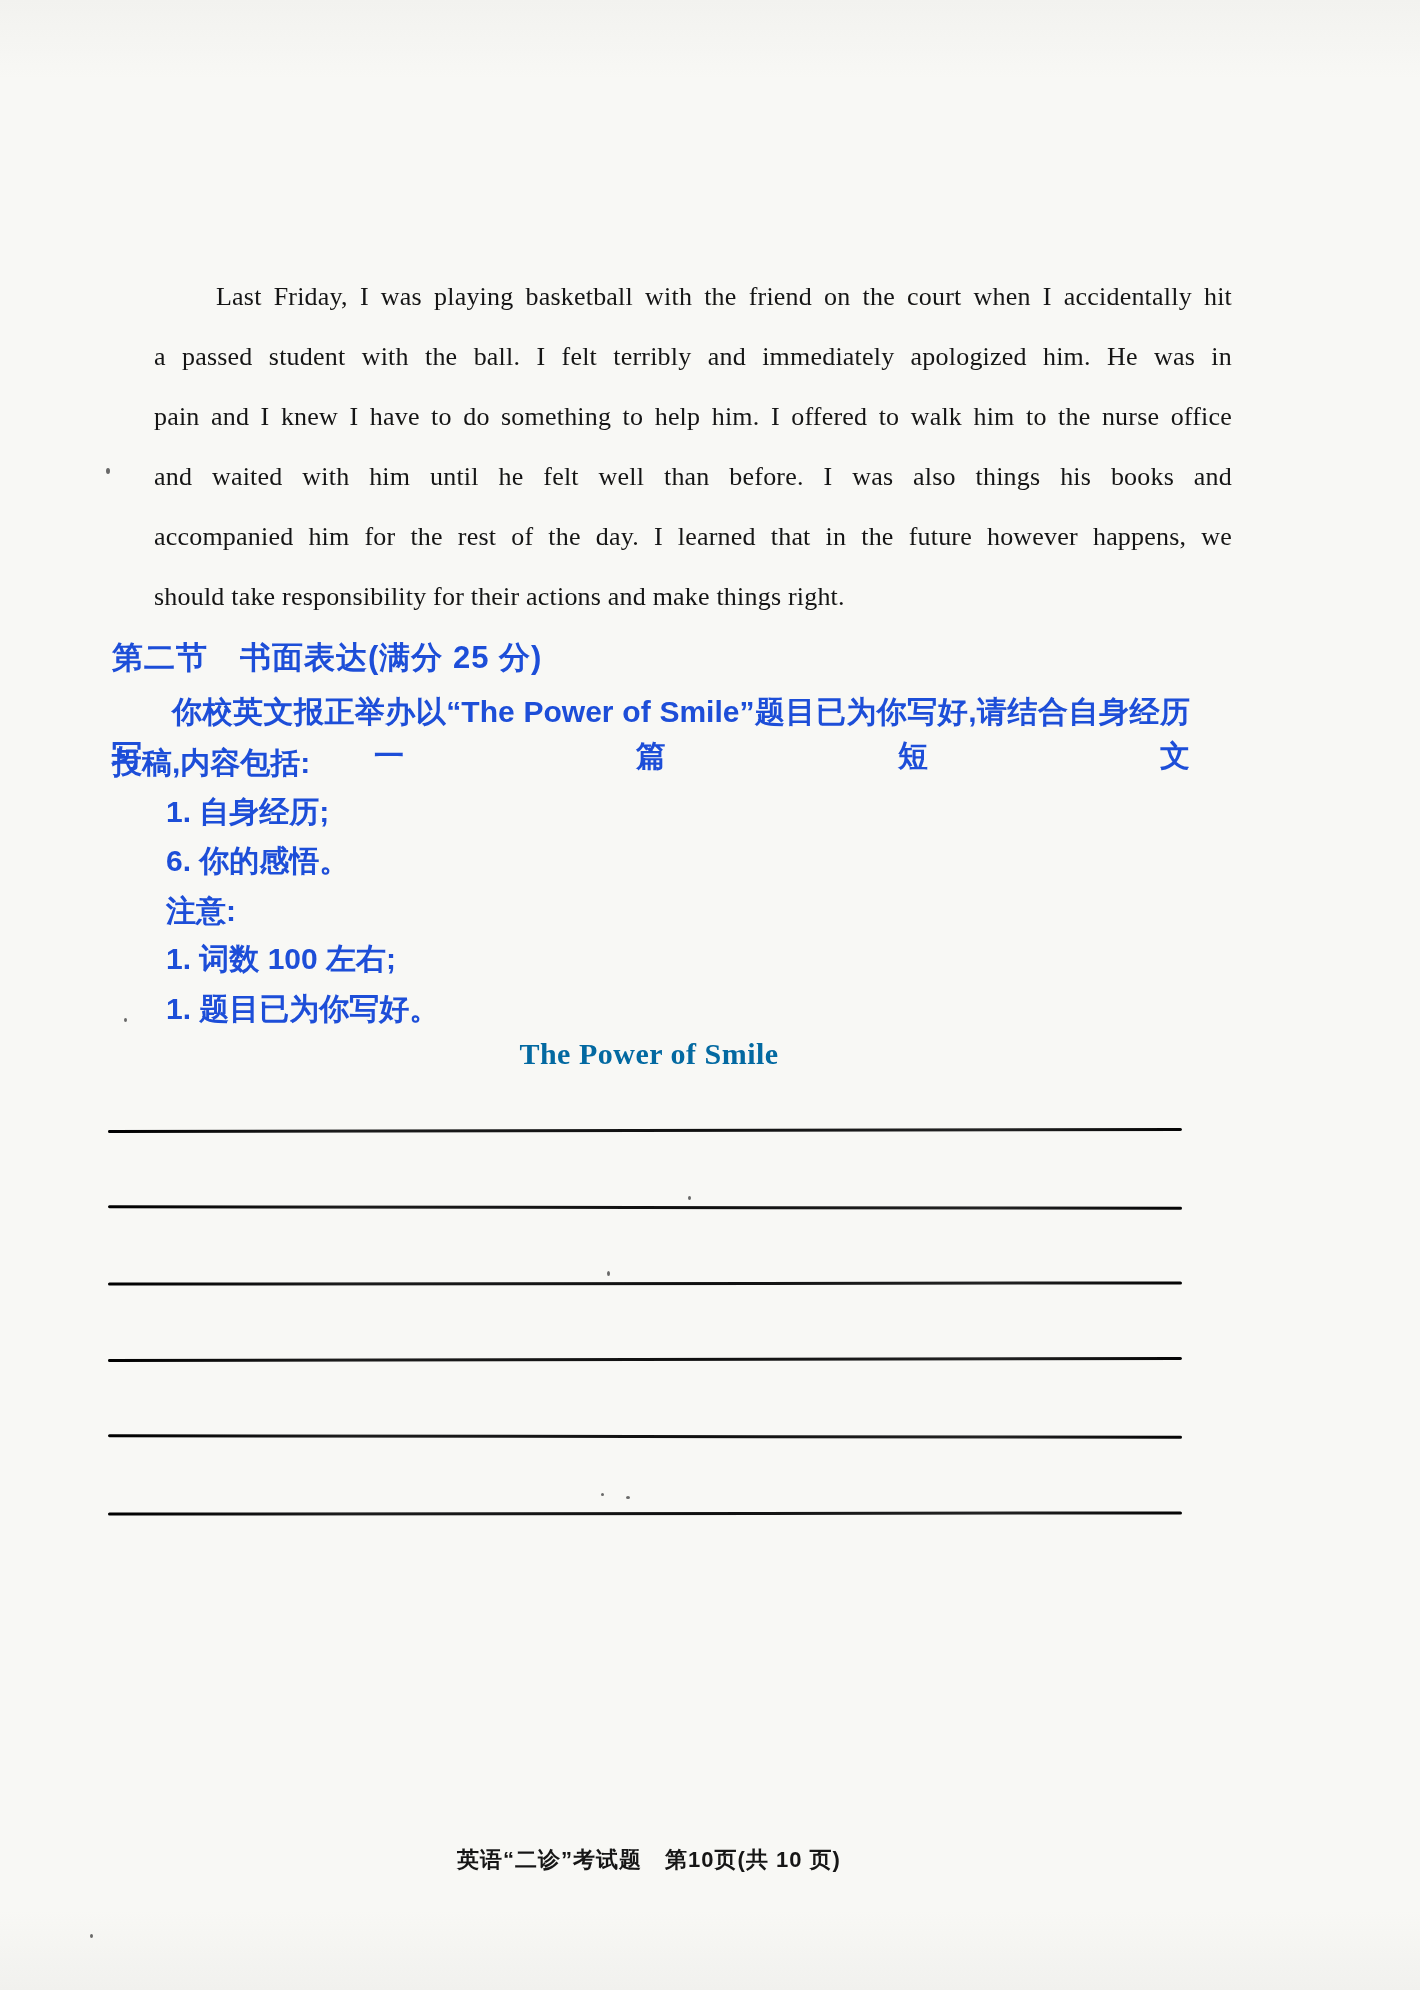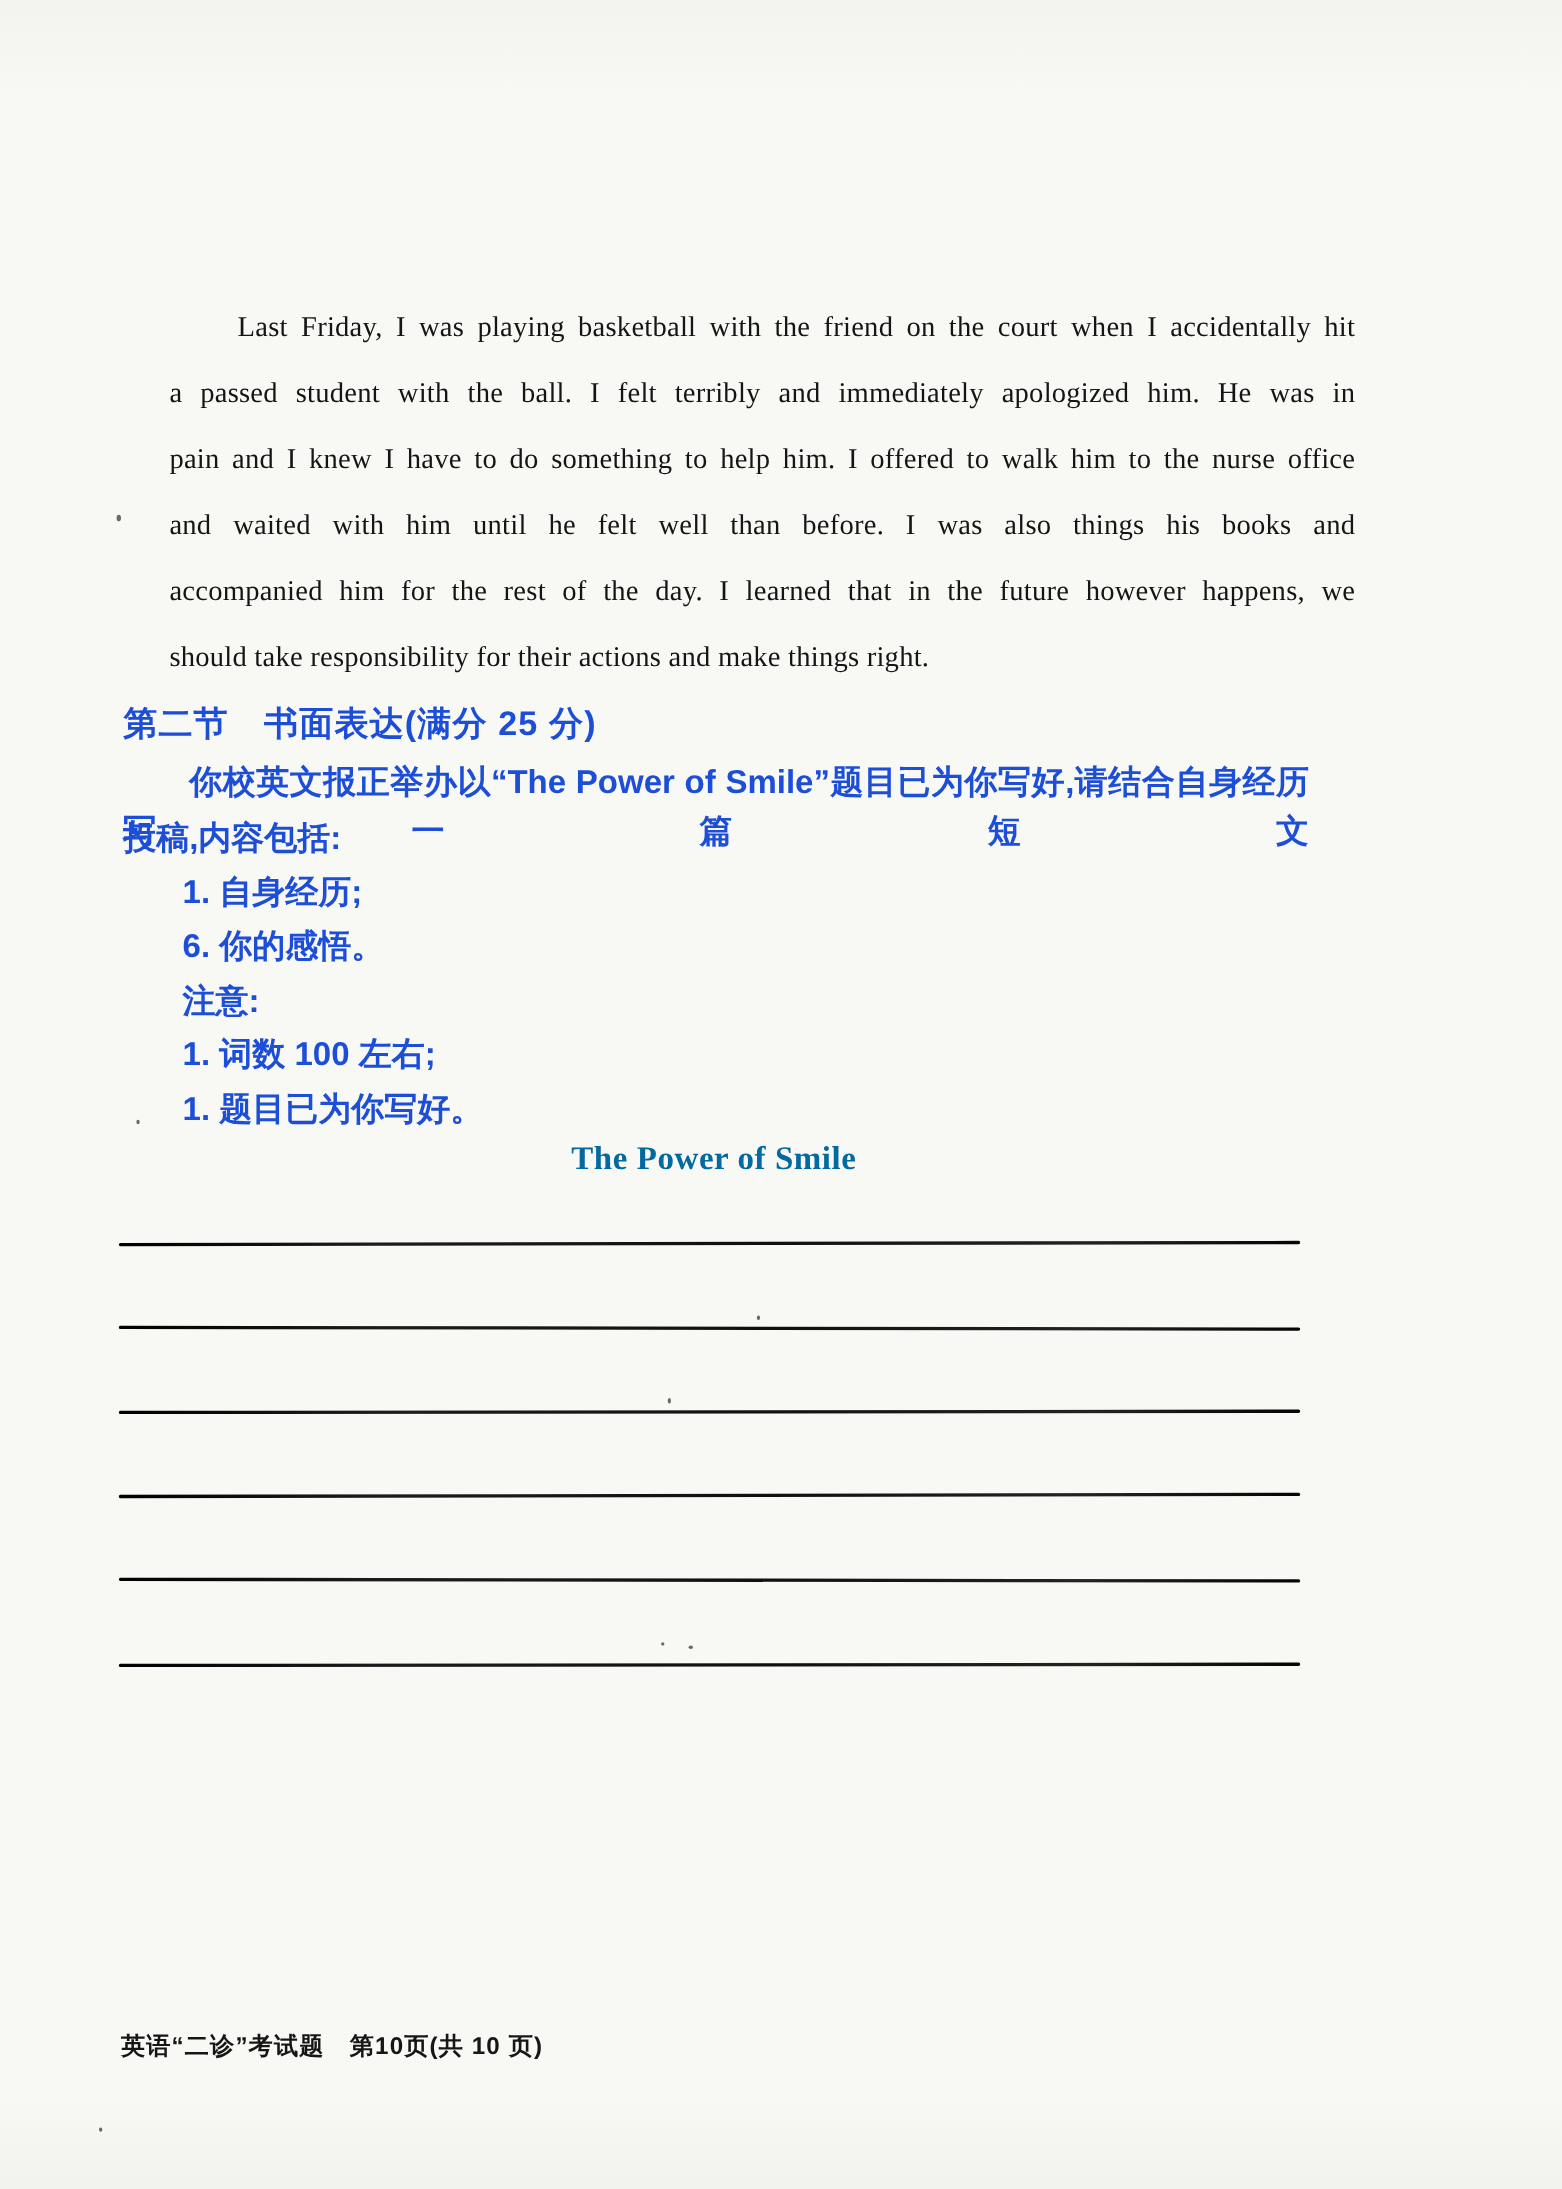--- a/index.html
+++ b/index.html
@@ -95,20 +95,21 @@
   .answer-line.r2 { transform: rotate(0.08deg); }
   .answer-line.r3 { transform: rotate(-0.06deg); }
   
   .page-footer {
     position: absolute;
     left: 110px;
     width: 1078px;
     top: 1840px;
     height: 40px;
     line-height: 40px;
+    text-align: center;
     font-family: "Liberation Sans", sans-serif;
     font-size: 22px;
     font-weight: 700;
     color: #161616;
     letter-spacing: 1px;
   }
   
   .speck {
     position: absolute;
     background: #3a3a3a;

